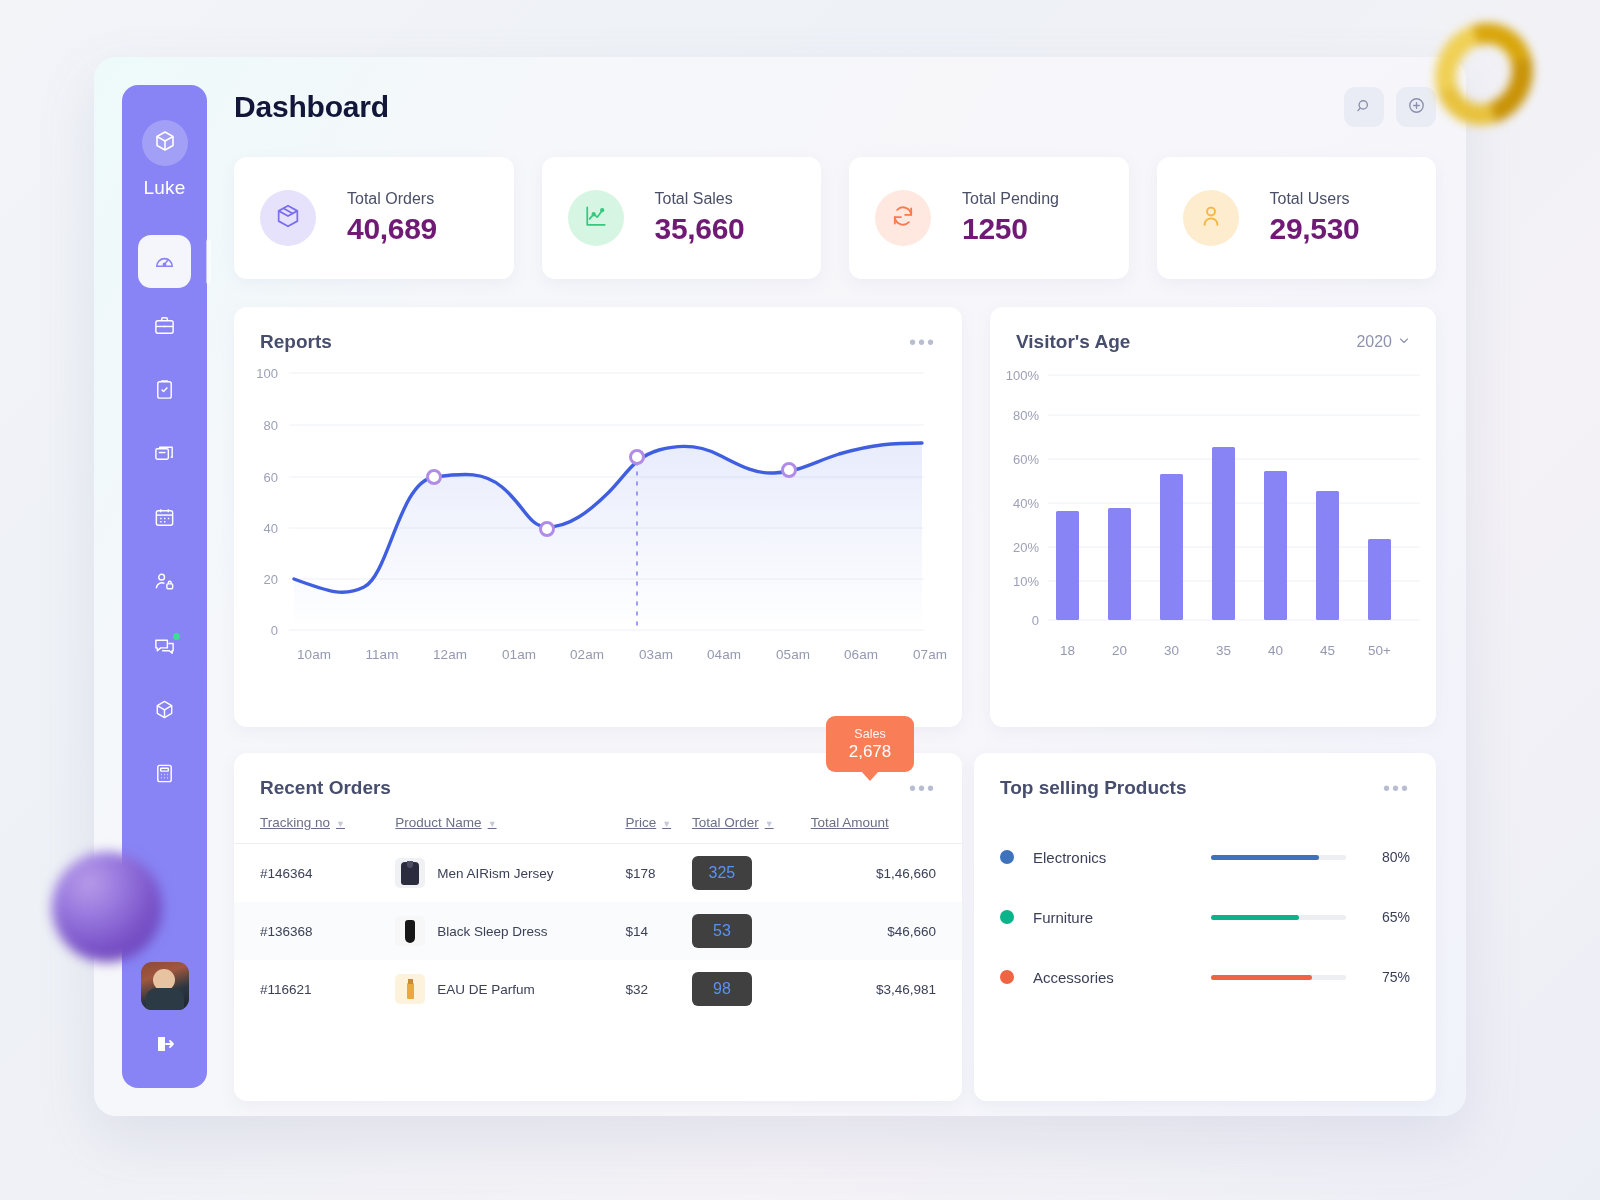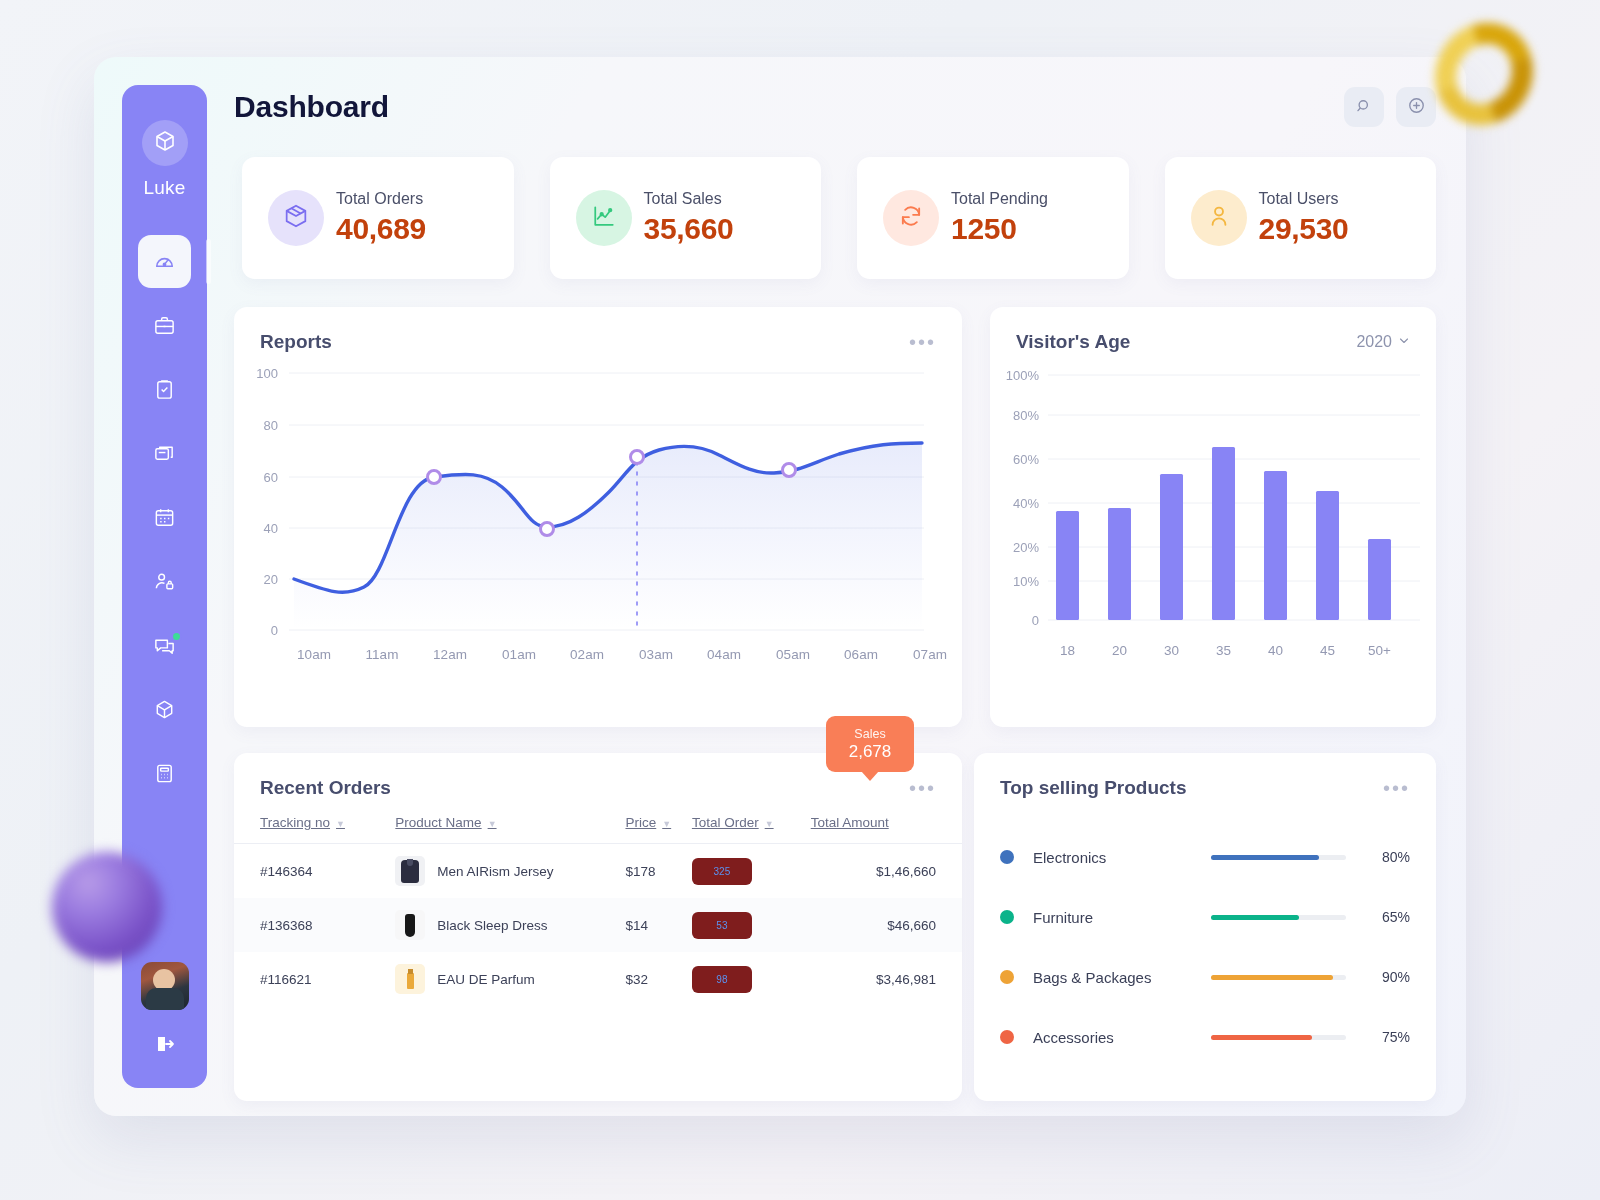--- a/index.html
+++ b/index.html
@@ -109,28 +109,28 @@
     background: #e9ecf4;
     display: flex; align-items: center; justify-content: center;
     cursor: pointer; border: none;
   }
 
   
   .stats-row { display: flex; gap: 28px; margin-top: 30px; }
   .stat-card {
     flex: 1; height: 122px; background: #fff; border-radius: 13px;
     box-shadow: 0 5px 16px rgba(110,120,165,.07);
-    display: flex; align-items: center; padding: 0 26px; gap: 12px; margin-left: 8px;
+    display: flex; align-items: center; padding: 0 26px; gap: 31px;
   }
   .stat-icon {
     width: 56px; height: 56px; border-radius: 50%;
     display: flex; align-items: center; justify-content: center; flex: none;
   }
   .stat-label { font-size: 16px; color: #4a4f68; margin-bottom: 4px; }
-  .stat-value { font-size: 30px; font-weight: bold; color: #c2410c; letter-spacing: -.3px; }
+  .stat-value { font-size: 30px; font-weight: bold; color: #701a75; letter-spacing: -.3px; }
 
   
   .panels-row { display: flex; gap: 28px; margin-top: 28px; }
   .panel {
     background: #fff; border-radius: 13px;
     box-shadow: 0 5px 16px rgba(110,120,165,.07);
   }
   .panel-head {
     display: flex; align-items: center; padding: 24px 26px 0 26px;
   }
@@ -192,22 +192,22 @@
   .thumb-polo::before { content:""; position:absolute; left:12px; top:3px; width:6px; height:7px; background:#4a4d63; z-index:2; border-radius:0 0 3px 3px; }
   .thumb-dress { background:#f7f7f8; }
   .thumb-dress::after { content:""; position:absolute; left:10px; top:4px; width:10px; height:23px; border-radius:3px 3px 5px 5px; background:#171717; }
   .thumb-tee { background:#f3f4f3; }
   .thumb-tee::after { content:""; position:absolute; left:4px; top:6px; width:22px; height:20px; border-radius:5px 5px 3px 3px; background:#7cc032; }
   .thumb-perf { background:#fdf3dc; }
   .thumb-perf::after { content:""; position:absolute; left:12px; top:9px; width:7px; height:16px; border-radius:1px; background:#eaa93a; }
   .thumb-perf::before { content:""; position:absolute; left:13px; top:5px; width:5px; height:5px; background:#c78c2c; z-index:2;}
   .order-pill {
     display: inline-block; min-width: 60px; text-align: center;
-    background: #7f1d1d; color: #5b92f0; border-radius: 6px;
-    padding: 8px 12px; font-size: 10px;
+    background: #404040; color: #5b92f0; border-radius: 6px;
+    padding: 8px 12px; font-size: 16px;
   }
 
   
   .ts-list { padding: 28px 26px 0 26px; }
   .ts-row { display: flex; align-items: center; height: 60px; }
   .ts-dot { width: 14px; height: 14px; border-radius: 50%; flex: none; }
   .ts-name { font-size: 15px; color: #3a3f57; margin-left: 19px; width: 178px; }
   .ts-track {
     flex: 1; height: 5px; border-radius: 3px; background: #eceef2;
     position: relative; margin-right: 20px;
@@ -670,28 +670,20 @@
           </div>
           <div class="ts-row">
             <span class="ts-dot" style="background:#0bb38a"></span>
             <span class="ts-name">Furniture</span>
             <span class="ts-track">
               <span class="ts-fill" style="width:65%;background:#0bb38a"></span>
             </span>
             <span class="ts-pct">65%</span>
           </div>
           <div class="ts-row">
-            <span class="ts-dot" style="background:#eea336"></span>
-            <span class="ts-name">Bags &amp; Packages</span>
-            <span class="ts-track">
-              <span class="ts-fill" style="width:90%;background:#eea336"></span>
-            </span>
-            <span class="ts-pct">90%</span>
-          </div>
-          <div class="ts-row">
             <span class="ts-dot" style="background:#ef6544"></span>
             <span class="ts-name">Accessories</span>
             <span class="ts-track">
               <span class="ts-fill" style="width:75%;background:#ef6544"></span>
             </span>
             <span class="ts-pct">75%</span>
           </div>
         </div>
       </section>
     </div>

